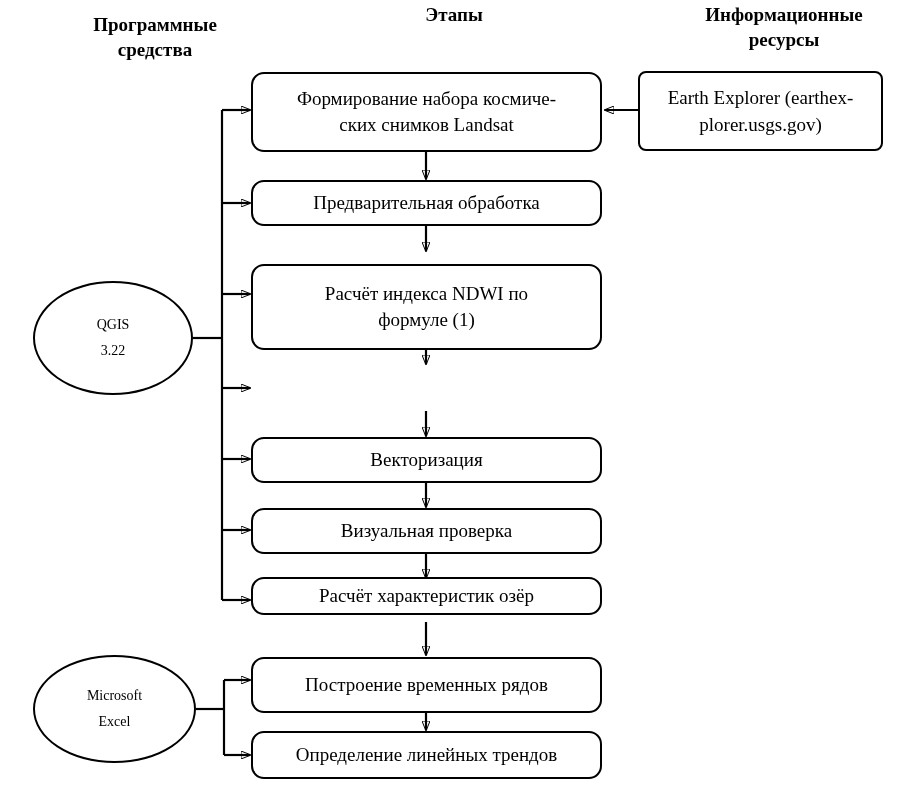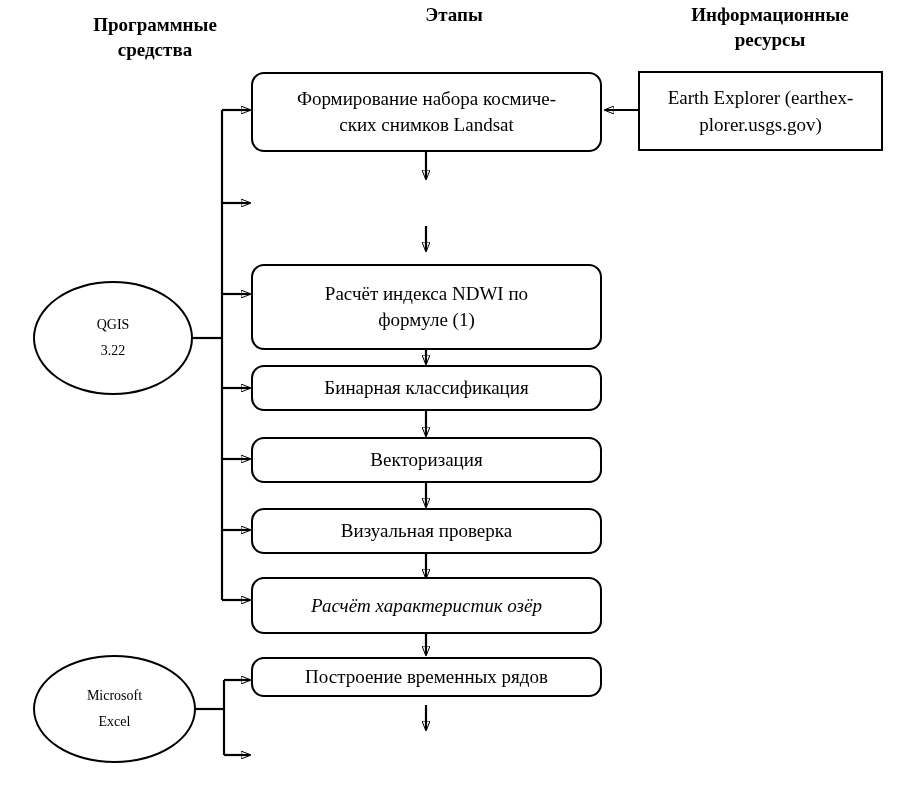--- a/index.html
+++ b/index.html
@@ -24,41 +24,41 @@
   .col-header {
     position: absolute;
     font-weight: bold;
     font-size: 19px;
     line-height: 25px;
     text-align: center;
     white-space: pre-line;
   }
   #hdr-software { left: 40px;  top: 12px;  width: 230px; }
   #hdr-stages   { left: 334px; top: 2px;  width: 240px; }
-  #hdr-resources{ left: 650px; top: 2px;  width: 240px; }
+  #hdr-resources{ left: 664px; top: 2px;  width: 240px; }
 
   .stage-box {
     position: absolute;
     border: 2.2px solid #000000;
     border-radius: 13px;
     background: #ffffff;
     display: flex;
     align-items: center;
     justify-content: center;
     text-align: center;
     font-size: 19px;
     line-height: 26px;
     box-sizing: border-box;
     padding: 2px 13px;
     white-space: pre-line;
   }
   .res-box {
     position: absolute;
     border: 2.4px solid #000000;
-    border-radius: 0;
+    border-radius: 8px;
     background: #ffffff;
     display: flex;
     align-items: center;
     justify-content: center;
     text-align: center;
     font-size: 19px;
     line-height: 27px;
     box-sizing: border-box;
     padding: 2px 8px;
     white-space: pre-line;
@@ -140,34 +140,35 @@
     </g>
 
     <g stroke-width="2.2" marker-end="url(#arrow)">
       <line x1="638" y1="110" x2="605" y2="110"></line>
     </g>
   </svg>
 
   <div class="stage-box" style="left:251px; top:72px; width:351px; height:80px;">Формирование набора космиче-
 ских снимков Landsat</div>
 
+  <div class="stage-box" style="left:251px; top:180px; width:351px; height:46px;">Предварительная обработка</div>
 
   <div class="stage-box" style="left:251px; top:264px; width:351px; height:86px;">Расчёт индекса NDWI по
 формуле (1)</div>
 
-  <div class="stage-box" style="left:251px; top:365px; width:351px; height:46px;">Бинарная классификация</div>
 
   <div class="stage-box" style="left:251px; top:508px; width:351px; height:46px;">Визуальная проверка</div>
 
   <div class="stage-box" style="left:251px; top:437px; width:351px; height:46px;">Векторизация</div>
 
-  <div class="stage-box" style="left:251px; top:577px; width:351px; height:57px;font-style:italic;">Расчёт характеристик озёр</div>
+  <div class="stage-box" style="left:251px; top:577px; width:351px; height:38px;">Расчёт характеристик озёр</div>
 
-  <div class="stage-box" style="left:251px; top:657px; width:351px; height:40px;text-align:right;">Построение временных рядов</div>
+  <div class="stage-box" style="left:251px; top:657px; width:351px; height:56px;text-align:right;">Построение временных рядов</div>
 
+  <div class="stage-box" style="left:251px; top:731px; width:351px; height:48px;">Определение линейных трендов</div>
 
   <div class="ellipse" style="left:33px; top:281px; width:160px; height:114px;">QGIS
 3.22</div>
 
   <div class="ellipse" style="left:33px; top:655px; width:163px; height:108px;">Microsoft
 Excel</div>
 
   <div class="res-box" style="left:638px; top:71px; width:245px; height:80px;">Earth Explorer (earthex-
 plorer.usgs.gov)</div>
 

